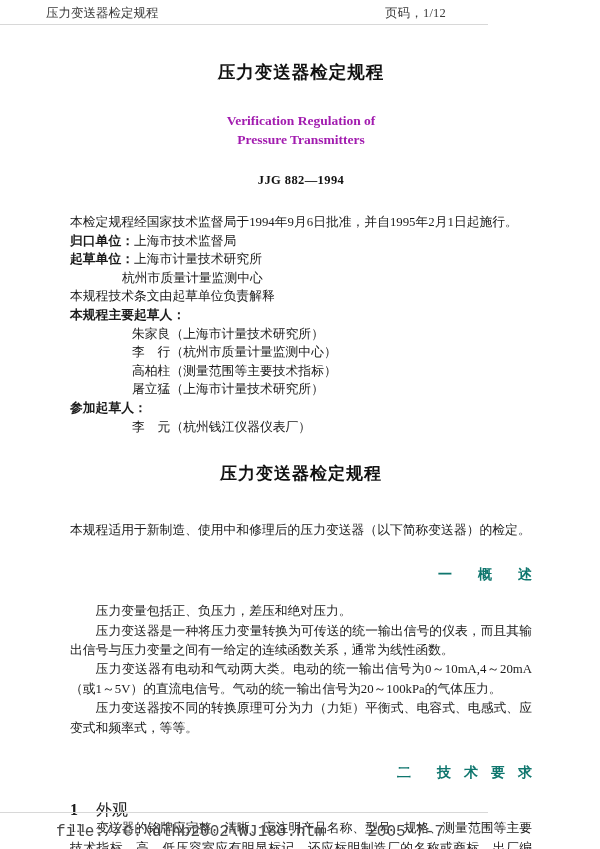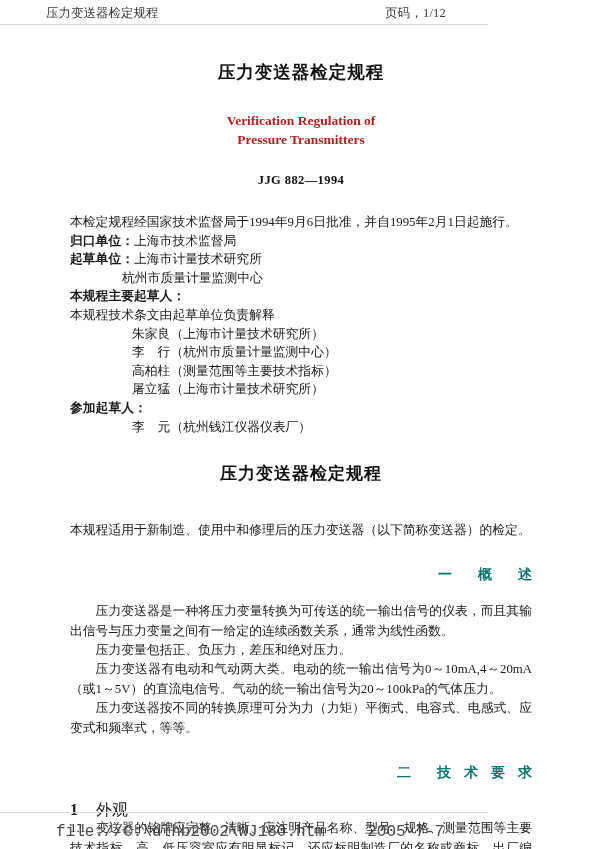--- a/index.html
+++ b/index.html
@@ -90,21 +90,21 @@
     margin-bottom: 0;
     color: #111;
   }
 
   .doc-title-en {
     text-align: center;
     font-weight: bold;
     font-size: 13.5px;
     line-height: 19px;
     margin-top: 27px;
-    color: #b91c1c;
+    color: #a21caf;
   }
   .doc-title-en div { white-space: nowrap; }
 
   .doc-code {
     text-align: center;
     font-weight: bold;
     font-size: 12.5px;
     margin-top: 24px;
     letter-spacing: 0.4px;
     color: #111;
@@ -201,41 +201,41 @@
       <div>Pressure Transmitters</div>
     </div>
 
     <div class="doc-code">JJG 882—1994</div>
 
     <div class="block-approval">
       <div class="ln">本检定规程经国家技术监督局于1994年9月6日批准，并自1995年2月1日起施行。</div>
       <div class="ln"><span class="lbl">归口单位：</span><span>上海市技术监督局</span></div>
       <div class="ln"><span class="lbl">起草单位：</span><span>上海市计量技术研究所</span></div>
       <div class="ln ind-1">杭州市质量计量监测中心</div>
+      <div class="ln">本规程技术条文由起草单位负责解释</div>
       <div class="ln lbl">本规程主要起草人：</div>
-      <div class="ln">本规程技术条文由起草单位负责解释</div>
       <div class="ln ind-2">朱家良（上海市计量技术研究所）</div>
       <div class="ln ind-2">李　行（杭州市质量计量监测中心）</div>
       <div class="ln ind-2">高柏柱（测量范围等主要技术指标）</div>
       <div class="ln ind-2">屠立猛（上海市计量技术研究所）</div>
       <div class="ln lbl">参加起草人：</div>
       <div class="ln ind-2">李　元（杭州钱江仪器仪表厂）</div>
     </div>
 
     <div class="main-title">压力变送器检定规程</div>
 
     <div class="lead-para">本规程适用于新制造、使用中和修理后的压力变送器（以下简称变送器）的检定。</div>
 
     <div class="sec-head">
       <span>一</span><span class="sp-lg"></span><span>概</span><span class="sp-lg"></span><span>述</span>
     </div>
 
     <div class="para-group">
+      <p class="para indent">压力变量包括正、负压力，差压和绝对压力。</p>
       <p class="para indent">压力变送器是一种将压力变量转换为可传送的统一输出信号的仪表，而且其输出信号与压力变量之间有一给定的连续函数关系，通常为线性函数。</p>
-      <p class="para indent">压力变量包括正、负压力，差压和绝对压力。</p>
       <p class="para indent">压力变送器有电动和气动两大类。电动的统一输出信号为0～10mA,4～20mA（或1～5V）的直流电信号。气动的统一输出信号为20～100kPa的气体压力。</p>
       <p class="para indent">压力变送器按不同的转换原理可分为力（力矩）平衡式、电容式、电感式、应变式和频率式，等等。</p>
     </div>
 
     <div class="sec-head">
       <span>二</span><span class="sp-lg"></span><span>技</span><span class="sp-sm"></span><span>术</span><span class="sp-sm"></span><span>要</span><span class="sp-sm"></span><span>求</span>
     </div>
 
     <div class="para-group">
       <p class="list-head"><span class="num">1</span><span>外观</span></p>

